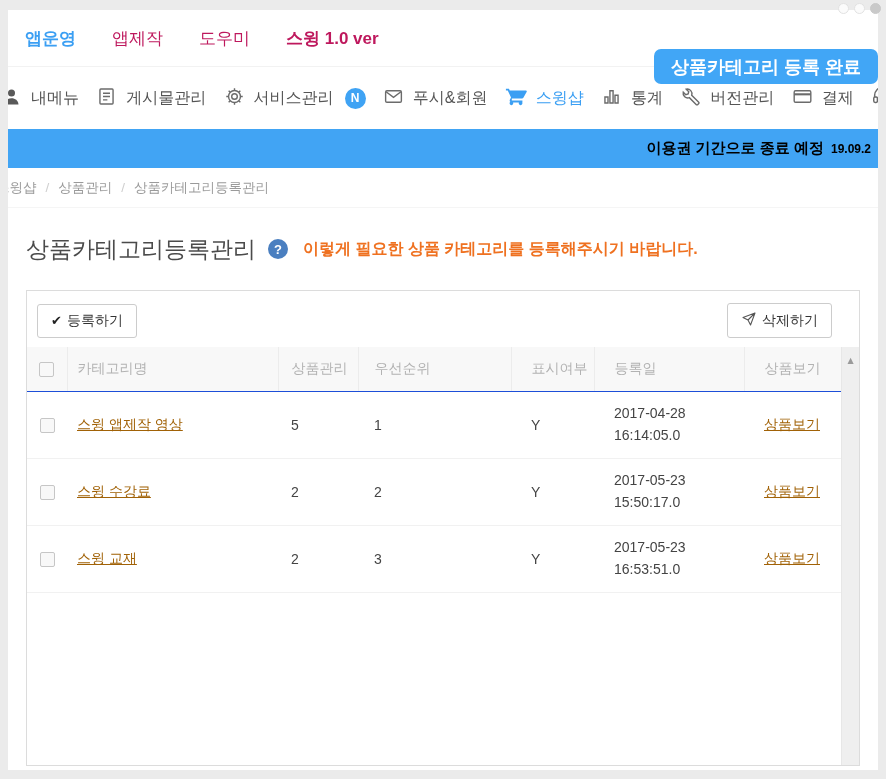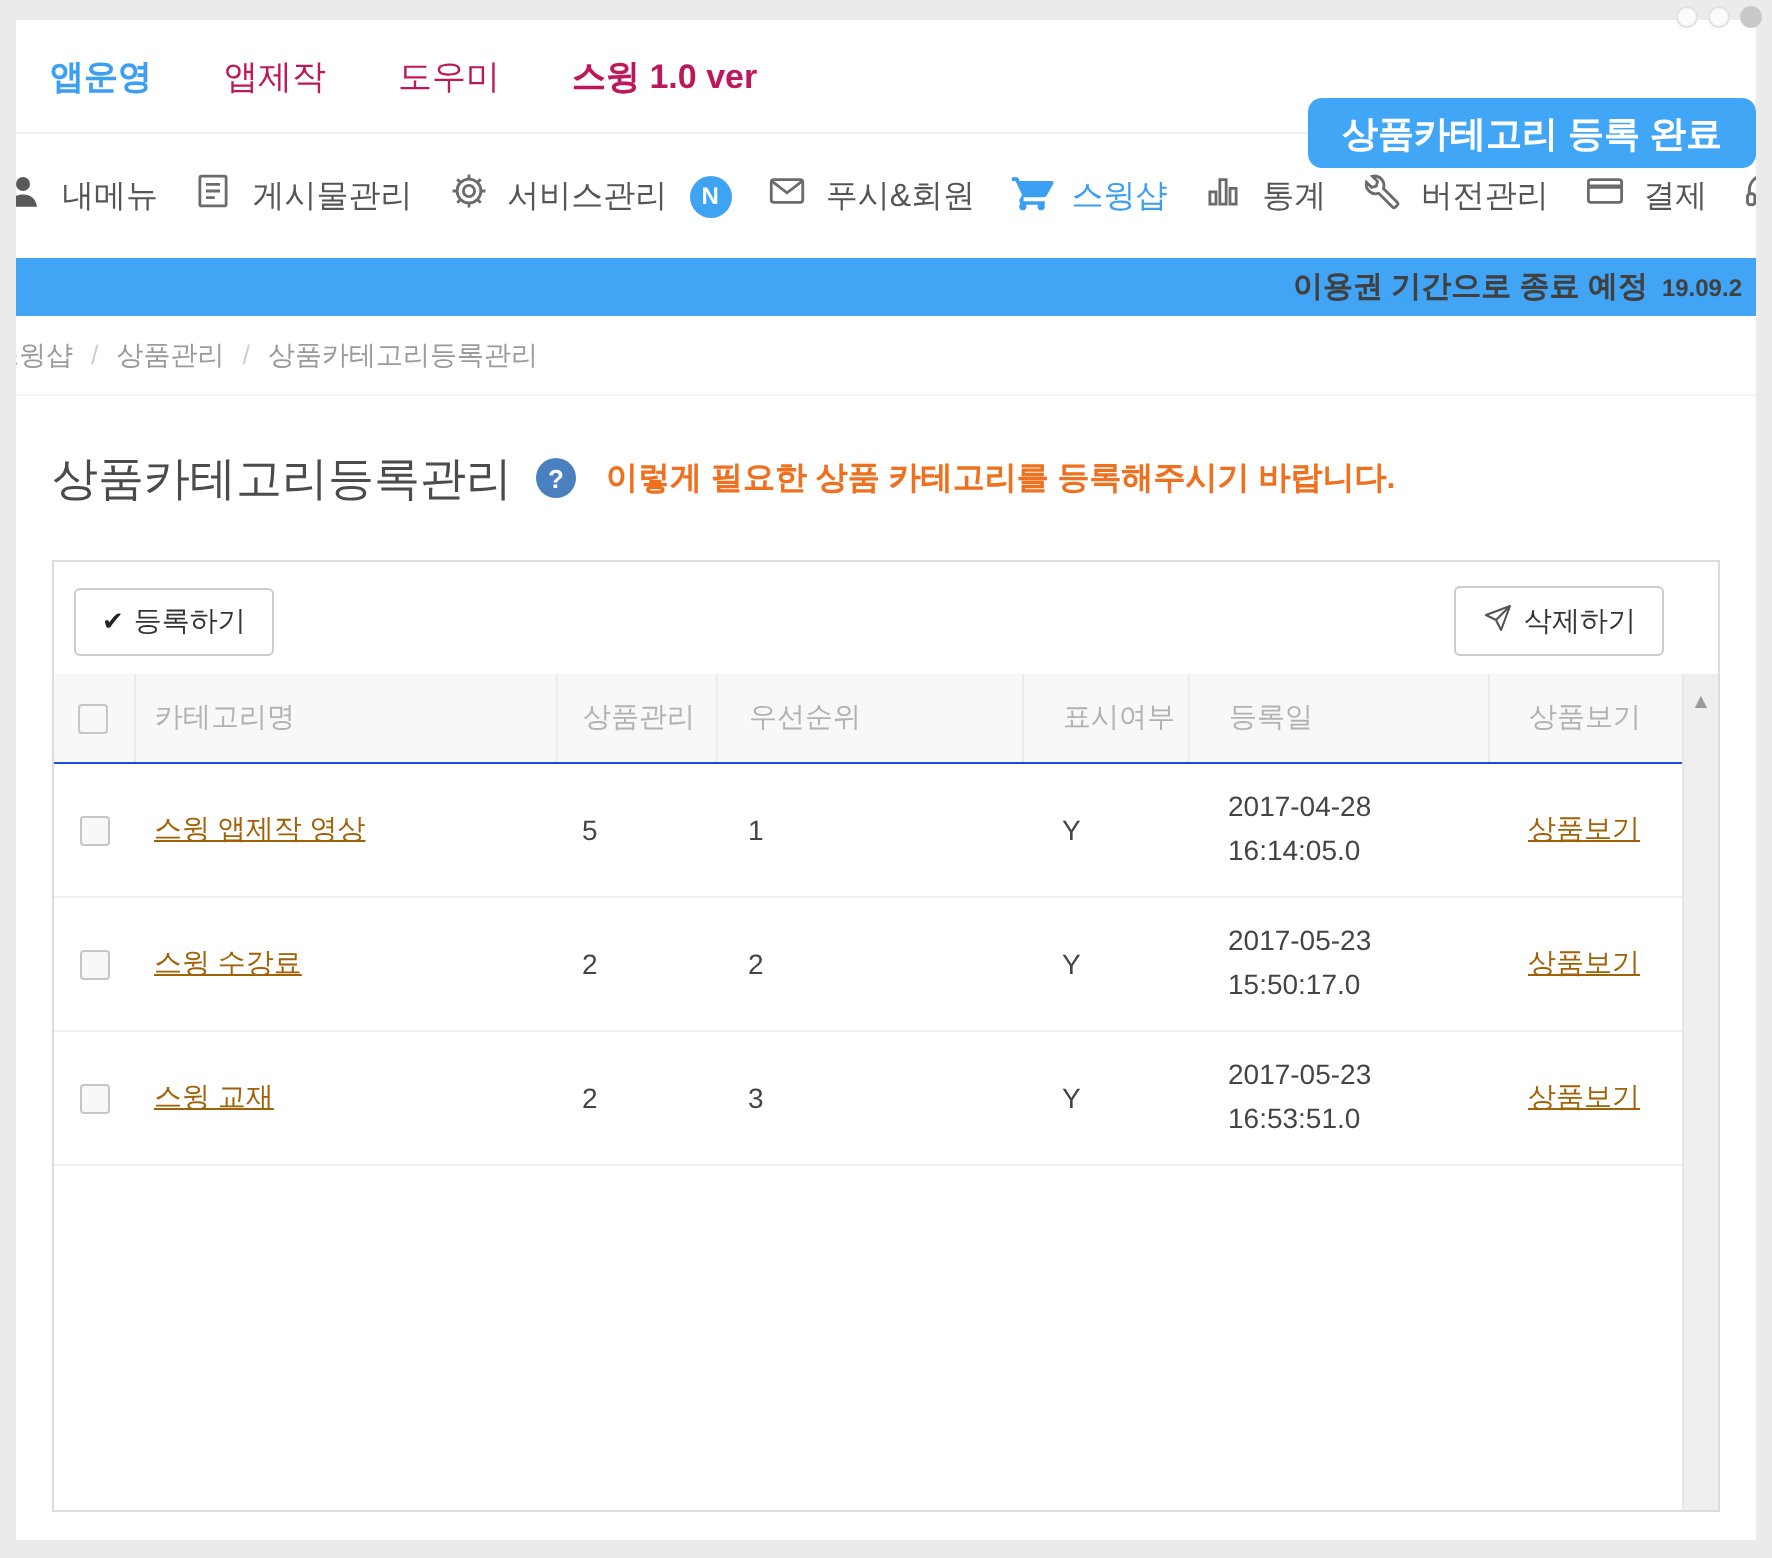--- a/index.html
+++ b/index.html
@@ -26,22 +26,22 @@
   .main-nav{height:62px;border-top:1px solid #f2f2f2;display:flex;align-items:center;
             justify-content:space-between;margin-left:-7px;margin-right:-15px;}
   .mnav-item{display:flex;align-items:center;gap:9px;font-size:16px;color:#555;
              cursor:pointer;white-space:nowrap;}
   .mnav-item.active{color:#3b9ff3;}
   .mnav-item svg{flex:0 0 auto;}
   .badge-n{width:21px;height:21px;border-radius:50%;background:#3fa3f4;color:#fff;font-size:12px;
            font-weight:700;display:flex;align-items:center;justify-content:center;margin-left:2px;}
 
   
-  .banner{height:29px;background:#41a4f4;display:flex;align-items:center;justify-content:flex-end;
-          gap:7px;padding-right:7px;color:#404040;}
+  .banner{height:39px;background:#41a4f4;display:flex;align-items:center;justify-content:flex-end;
+          gap:7px;padding-right:7px;color:#000000;}
   .banner-text{font-size:15px;font-weight:700;}
   .banner-date{font-size:12px;font-weight:700;}
 
   
   .breadcrumb{height:39px;display:flex;align-items:center;gap:9px;font-size:13.5px;color:#9a9a9a;
               margin-left:-12px;border-bottom:1px solid #f5f5f5;}
   .crumb{cursor:pointer;}
   .crumb-sep{color:#cfcfcf;}
 
   

